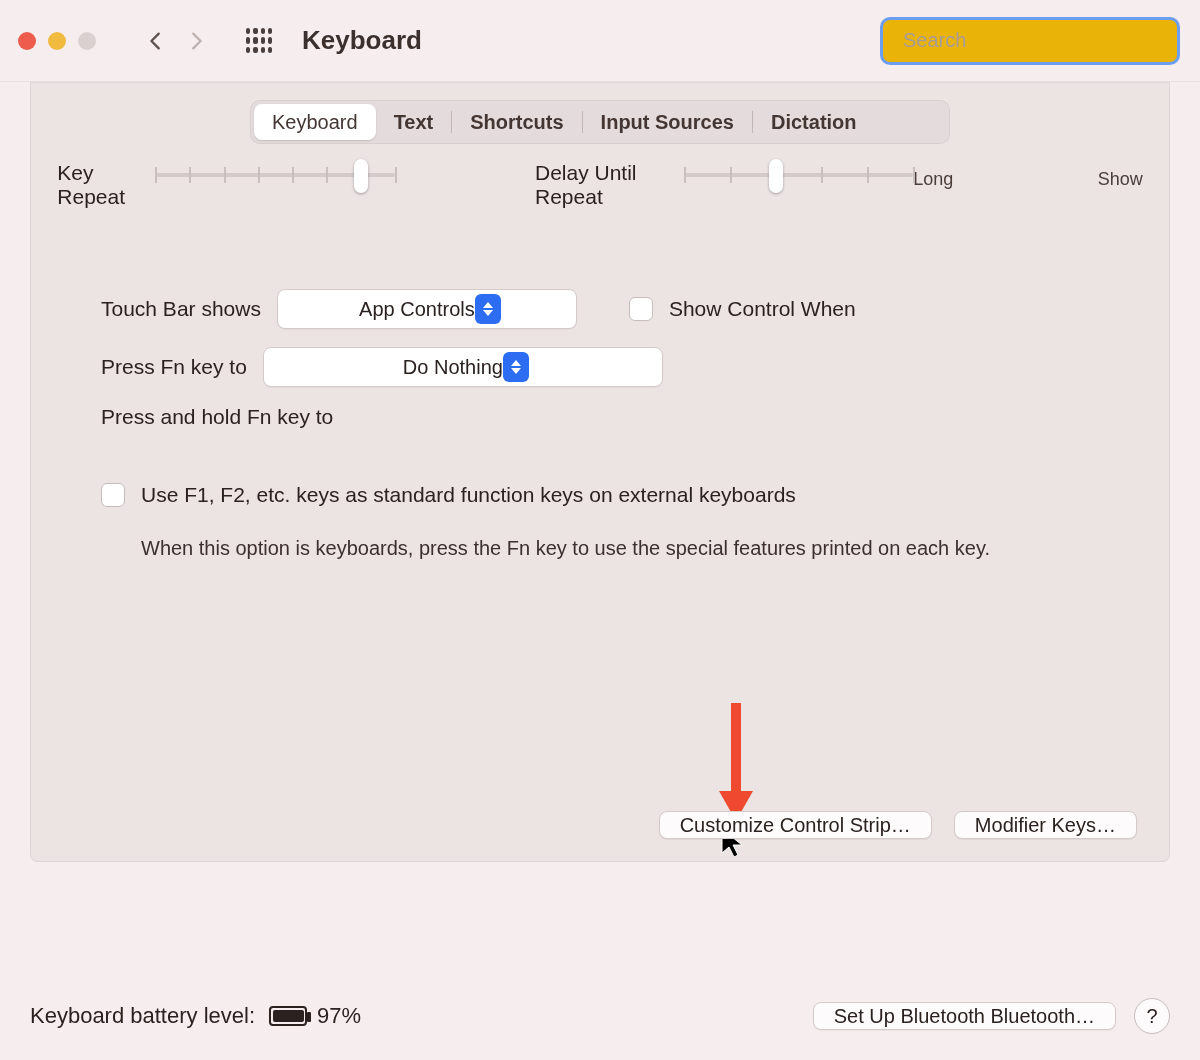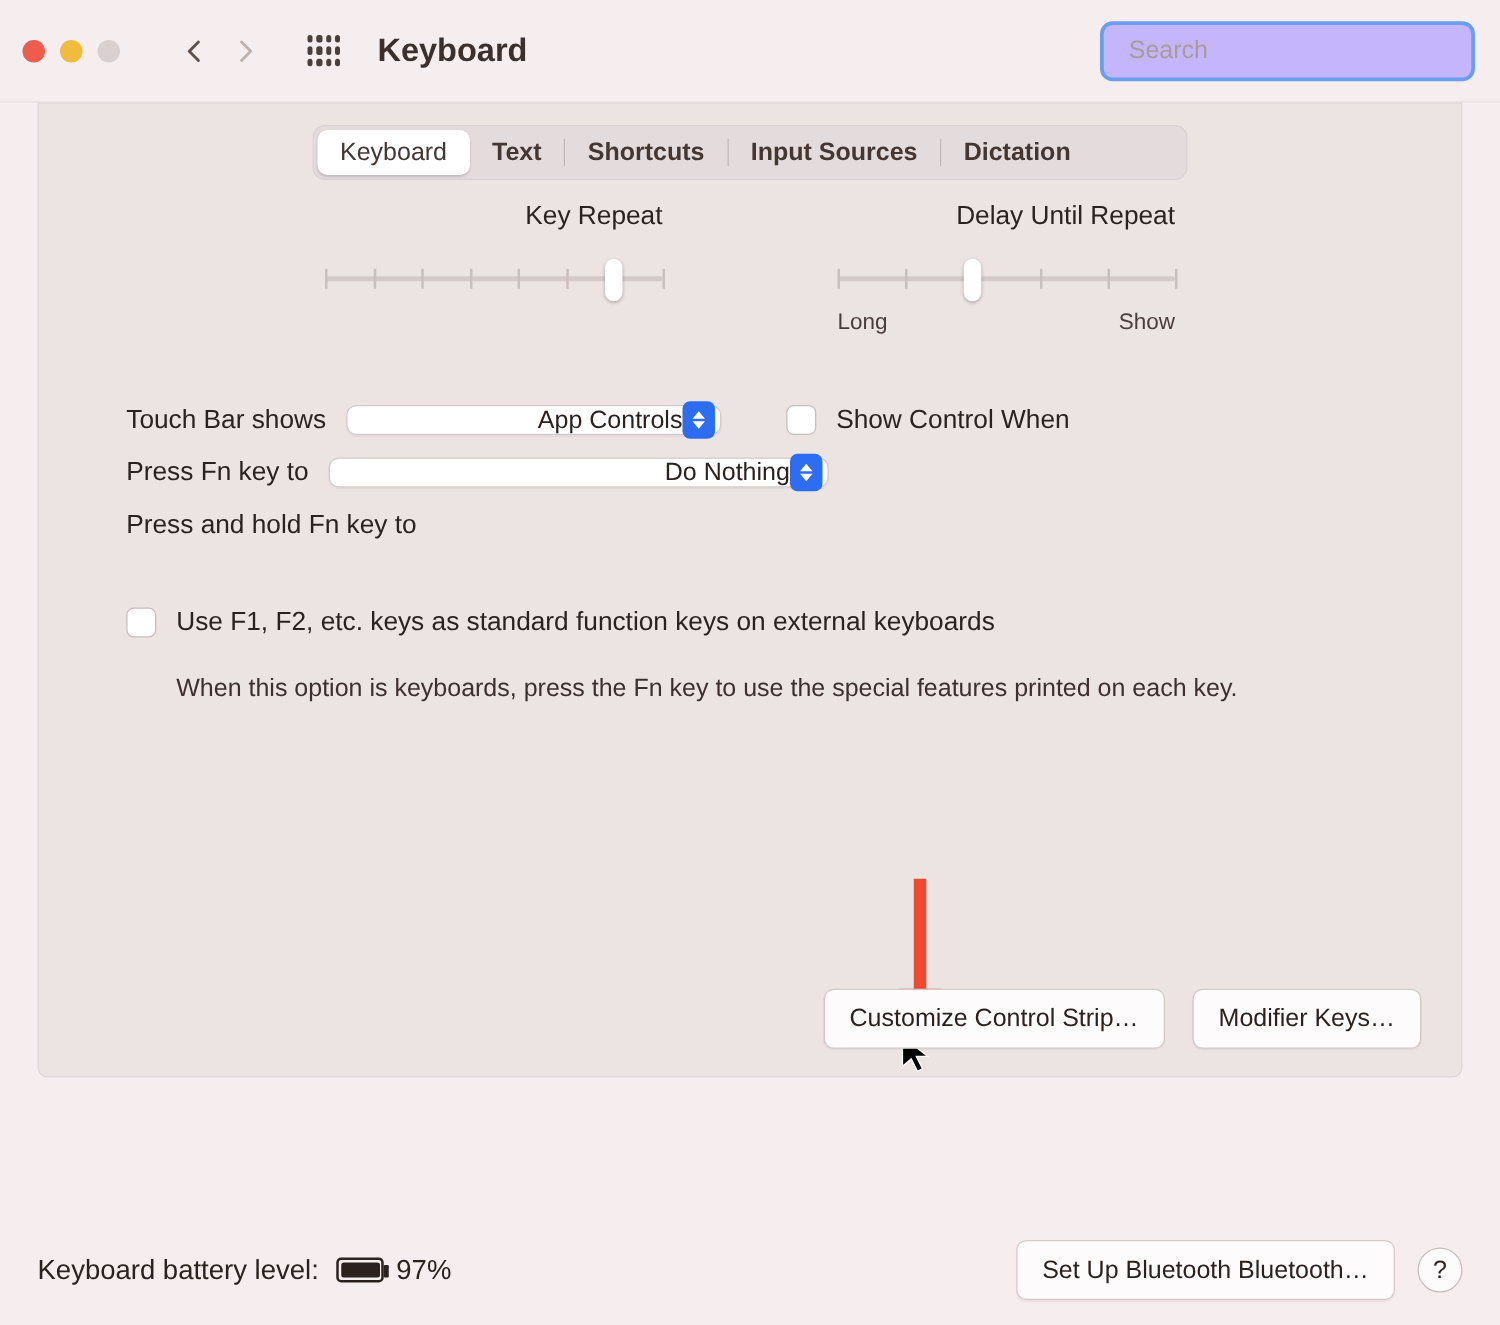--- a/index.html
+++ b/index.html
@@ -46,21 +46,21 @@
   .grid-icon{
     width:26px;height:26px;display:grid;grid-template-columns:repeat(4,1fr);grid-template-rows:repeat(3,1fr);gap:3px;margin:0 20px 0 30px;
   }
   .grid-icon span{background:#4a3f3c;border-radius:2px;}
   .title{font-size:26px;font-weight:600;color:#3b302d;margin-left:10px;}
   .search-wrap{
     margin-left:auto;
     width:300px;height:48px;
     border:3px solid var(--blue-ring);
     border-radius:10px;
-    background:#c4b5fd;
+    background:#eab308;
     display:flex;align-items:center;padding:0 10px;gap:8px;
   }
   .search-wrap svg{width:22px;height:22px;stroke:#777;stroke-width:2;fill:none;}
   .search-wrap input{
     flex:1;border:none;outline:none;font-size:20px;color:#333;background:transparent;
   }
   .search-wrap input::placeholder{color:#a69c9a;}
   
   .tabbar{
     margin:40px auto 0;
@@ -87,62 +87,62 @@
     margin:0 30px;
     background:var(--panel);
     border:1px solid rgba(0,0,0,0.06);
     border-radius:0 0 8px 8px;
     position:relative;
     padding:48px 70px 30px;
     height:780px;
   }
   
   .sliders{display:flex;gap:140px;justify-content:center;margin-top:30px;}
-  .slider-group{display:flex;flex-direction:column;align-items:flex-end;}
+  .slider-group{display:flex;flex-direction:row;align-items:flex-start;}
   .slider-title{font-size:21px;font-weight:500;margin-bottom:24px;}
   .slider-track{
     position:relative;width:270px;height:30px;
   }
   .track-line{position:absolute;top:12px;left:0;right:0;height:4px;background:#d4caca;border-radius:2px;}
   .tick{position:absolute;top:6px;width:2px;height:16px;background:#cabfbf;}
   .thumb{
     position:absolute;top:-2px;width:14px;height:34px;border-radius:7px;background:#fff;
     box-shadow:0 1px 3px rgba(0,0,0,0.3);transform:translateX(-50%);
   }
   .slider-labels{display:flex;justify-content:space-between;width:270px;margin-top:8px;font-size:18px;color:#4a3e3b;}
   .slider-labels .left{display:flex;gap:12px;}
   
   .controls{margin-top:56px;display:flex;flex-direction:column;gap:18px;}
   .row{display:flex;align-items:center;gap:16px;font-size:21px;}
   .lbl{white-space:nowrap;}
   .select{
-    display:inline-flex;align-items:center;justify-content:flex-end;
+    display:inline-flex;align-items:center;justify-content:center;
     background:#fff;border:1px solid #d4caca;border-radius:8px;
-    height:24px;padding:0 4px 0 10px;font-size:20px;color:#2b2220;
+    height:40px;padding:0 4px 0 10px;font-size:20px;color:#2b2220;
     box-shadow:0 1px 1px rgba(0,0,0,0.04);
   }
   .select-arrows{
     width:26px;height:30px;border-radius:6px;background:var(--select-blue);
     display:flex;flex-direction:column;align-items:center;justify-content:center;gap:0px;
   }
   .select-arrows::before,.select-arrows::after{
     content:"";width:0;height:0;border-left:5px solid transparent;border-right:5px solid transparent;
   }
   .select-arrows::before{border-bottom:6px solid #fff;margin-bottom:2px;}
   .select-arrows::after{border-top:6px solid #fff;}
   .checkbox{
     width:24px;height:24px;border:1px solid #c7bdbd;border-radius:6px;background:#fff;flex:0 0 24px;
   }
   .fnkeys{margin-top:36px;}
   .fn-desc{font-size:20px;color:#3b302d;margin:10px 0 0 40px;max-width:920px;line-height:1.35;}
   
   .panel-buttons{position:absolute;right:32px;bottom:22px;display:flex;gap:22px;}
   .mac-btn{
     background:var(--btn-bg);border:1px solid #d4caca;border-radius:8px;
-    height:48px;padding:0 20px;font-size:20px;color:#2b2220;
+    height:28px;padding:0 20px;font-size:20px;color:#2b2220;
     box-shadow:0 1px 1px rgba(0,0,0,0.05);
   }
   
   .annotation-arrow{
     position:absolute;left:680px;top:620px;pointer-events:none;
   }
   .cursor{
     position:absolute;left:689px;top:744px;pointer-events:none;
   }
   

